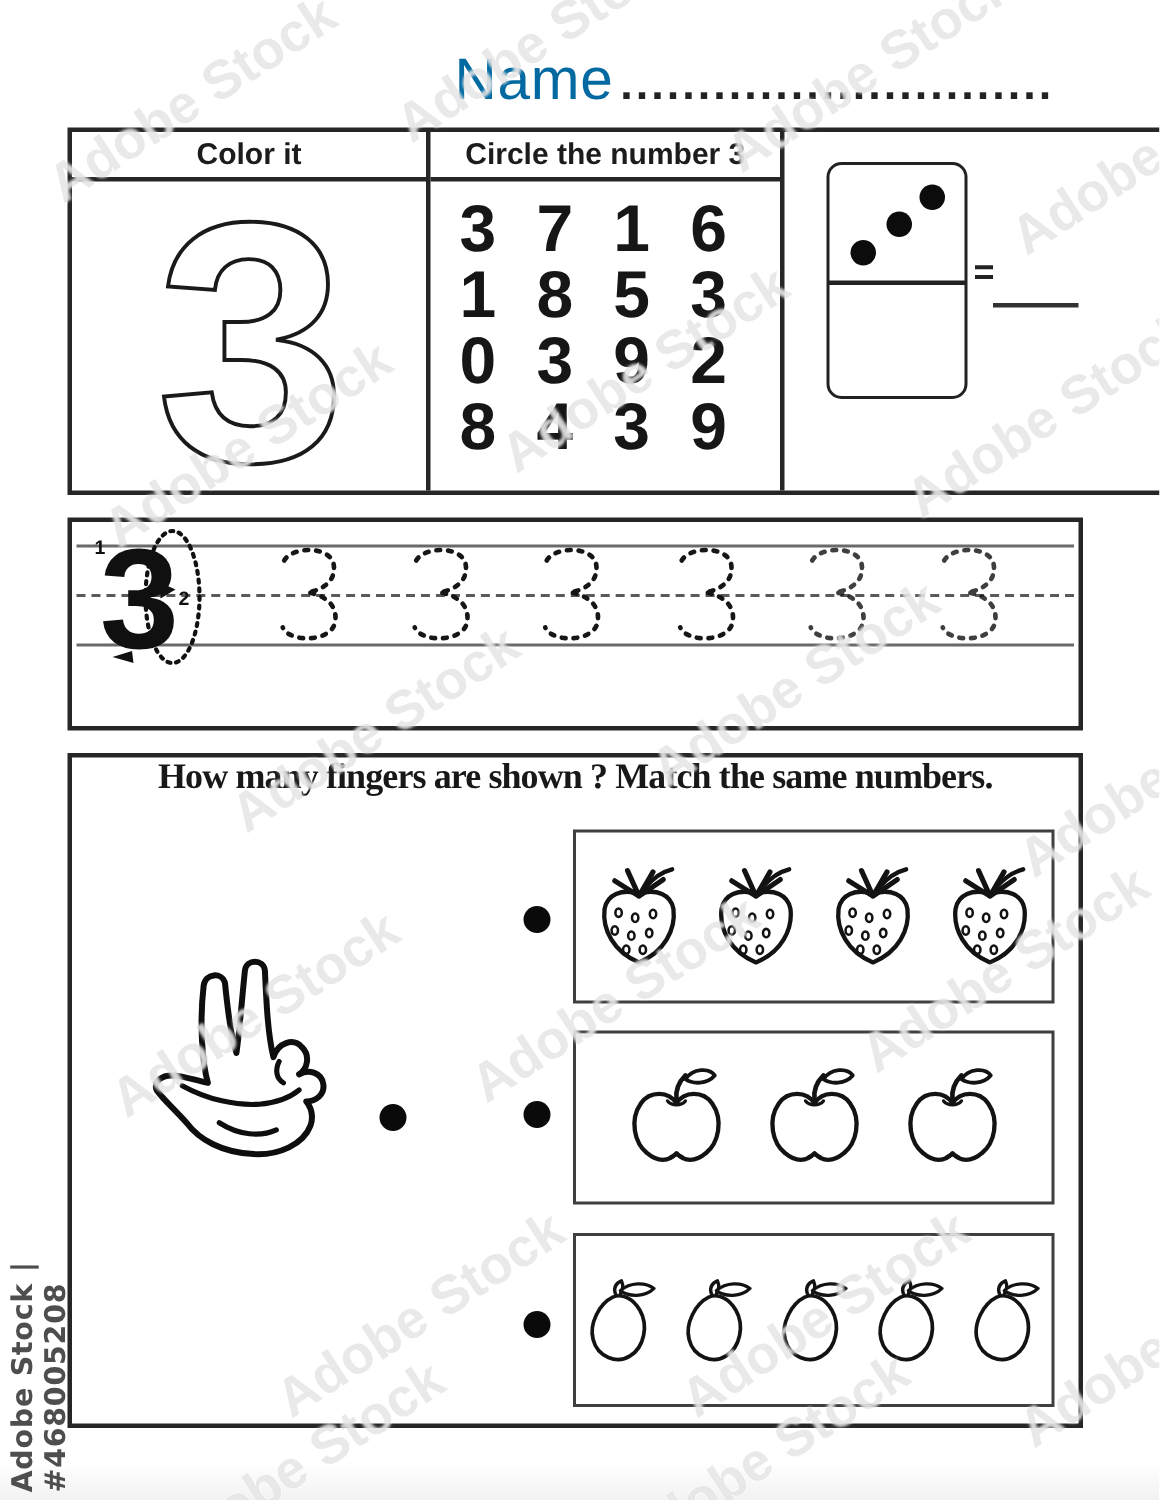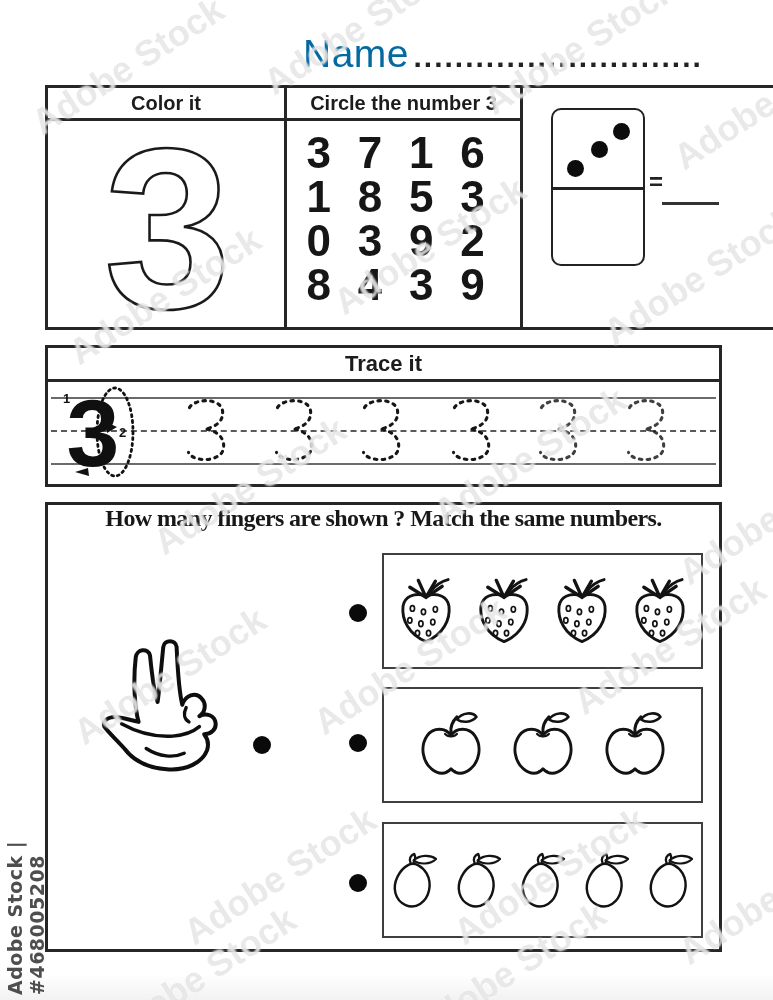--- a/index.html
+++ b/index.html
@@ -122,21 +122,20 @@
             </div>
           <div class="domino-mid"></div>
         </div>
         <div class="equals">=</div>
         <div class="ans-line"></div>
       </div>
     </div>
   </div>
 
   <div class="trace-sec">
-    <div class="trace-hdr">Trace it</div>
     <div class="trace-body">
       <div class="gl" style="top:15px"></div>
       <div class="gl mid" style="top:48px"></div>
       <div class="gl" style="top:81px"></div>
       <svg class="lead3" width="100" height="97" viewBox="0 0 100 97">
         <ellipse cx="61" cy="50" rx="18" ry="44" fill="none" stroke="#111" stroke-width="2.8" stroke-dasharray="2 3.8" stroke-linecap="round"></ellipse>
         <text class="n" x="39" y="84">3</text>
         <polygon points="52,40 63,45 53,51" fill="#111"></polygon>
         <polygon points="34,86 35,94 21,90" fill="#111"></polygon>
         <text class="lab" x="9" y="21">1</text>

